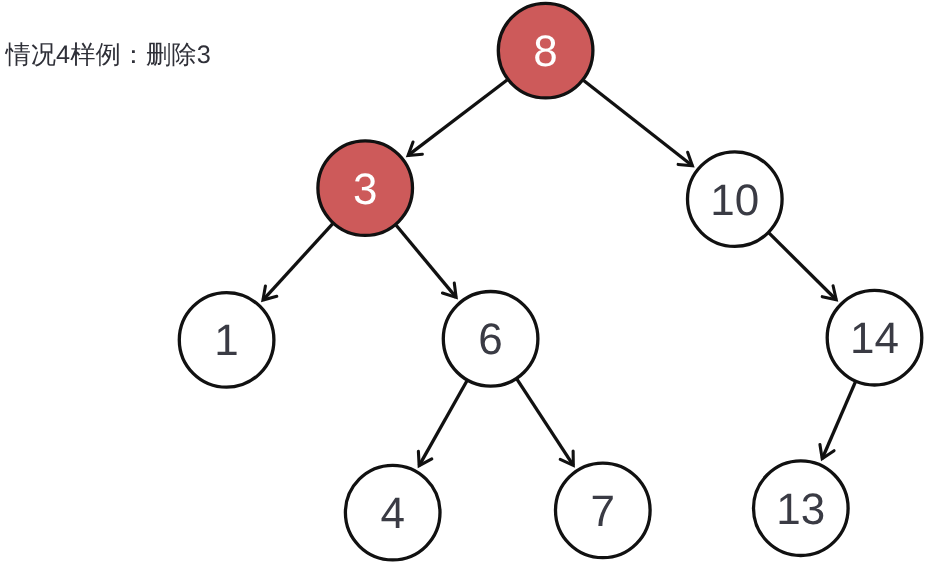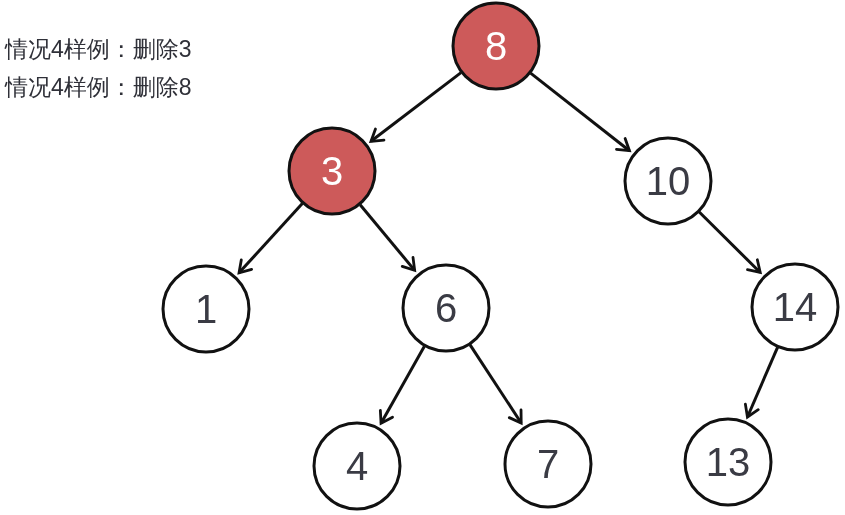--- a/index.html
+++ b/index.html
@@ -39,21 +39,20 @@
     user-select: none;
   }
 </style>
 </head>
 <body>
 
 <div class="stage">
 
   <div class="captions">
     <div class="caption-line">情况4样例：删除3</div>
-    <div class="caption-line">情况4样例：删除8</div>
   </div>
 
   <svg class="tree" width="845" height="515" viewBox="0 0 845 515">
     <defs>
       <marker id="arrowhead" markerUnits="userSpaceOnUse" markerWidth="26" markerHeight="24" refX="13" refY="9" orient="auto">
         <path d="M2,2 L13,9 L2,16" fill="none" stroke="#111111" stroke-width="2.8" stroke-linecap="round" stroke-linejoin="miter"></path>
       </marker>
     </defs>
     <g id="edge-layer">
         <line x1="461.0059031274381" y1="72.67232993335512" x2="370.9706987898985" y2="141.29672348330905" stroke="#111111" stroke-width="3" marker-end="url(#arrowhead)"></line>

